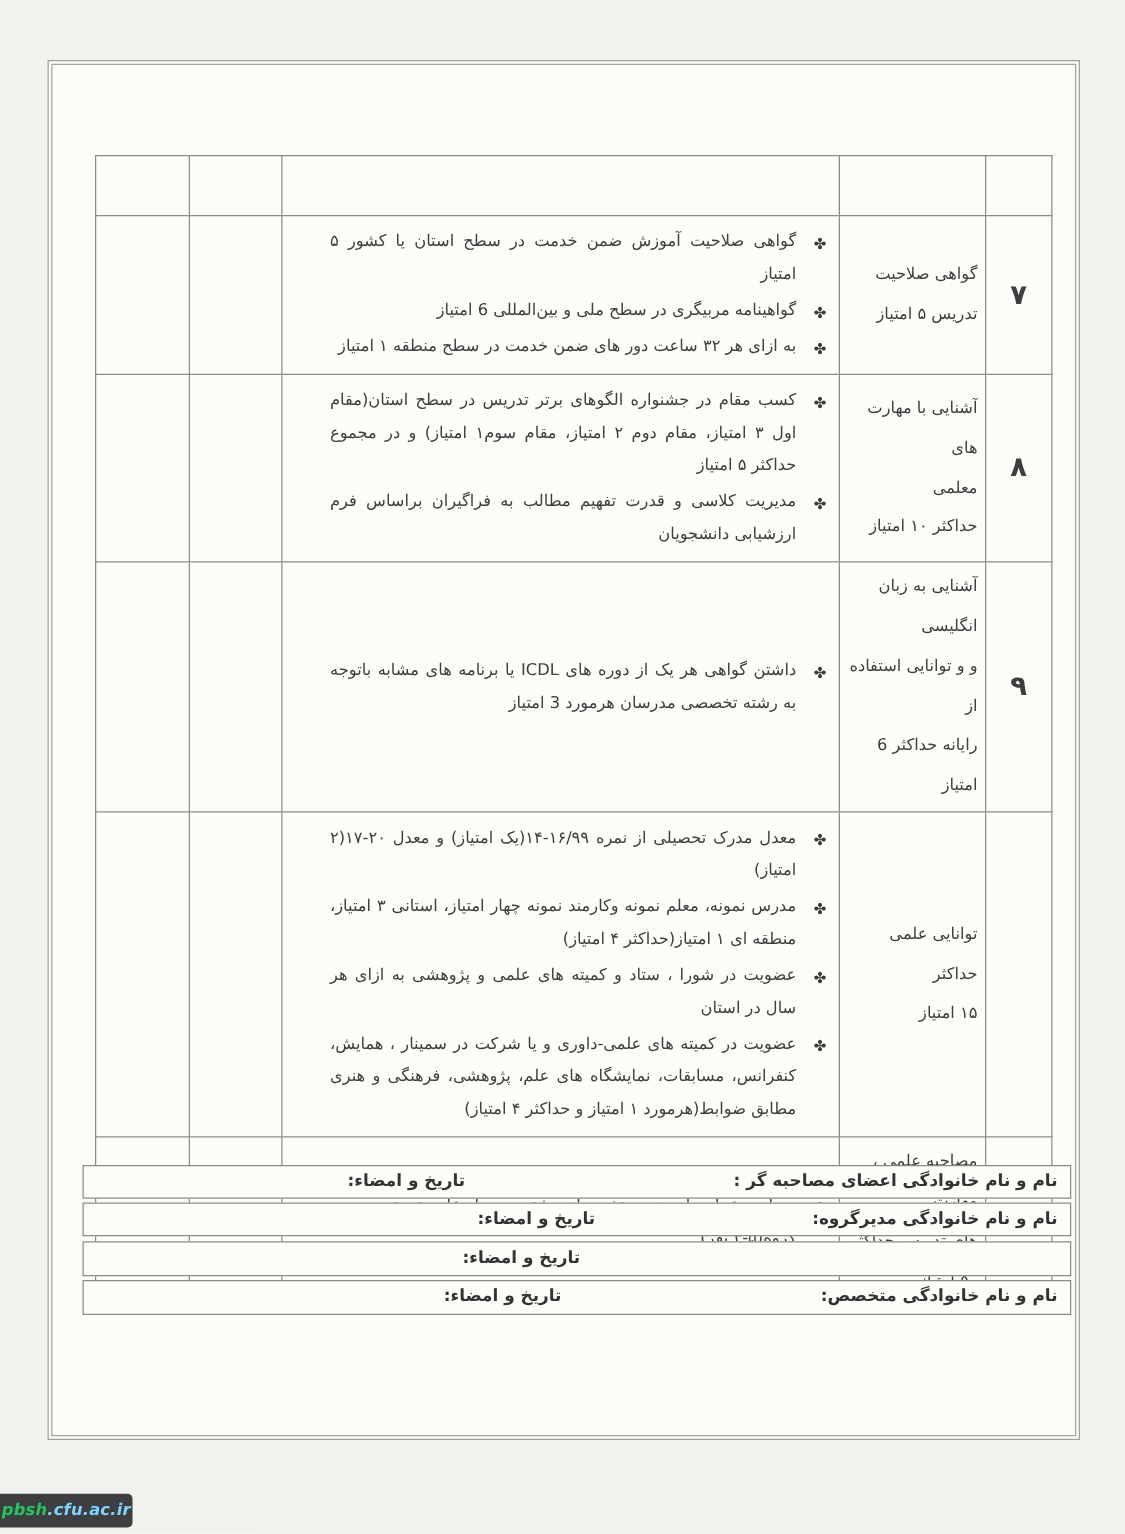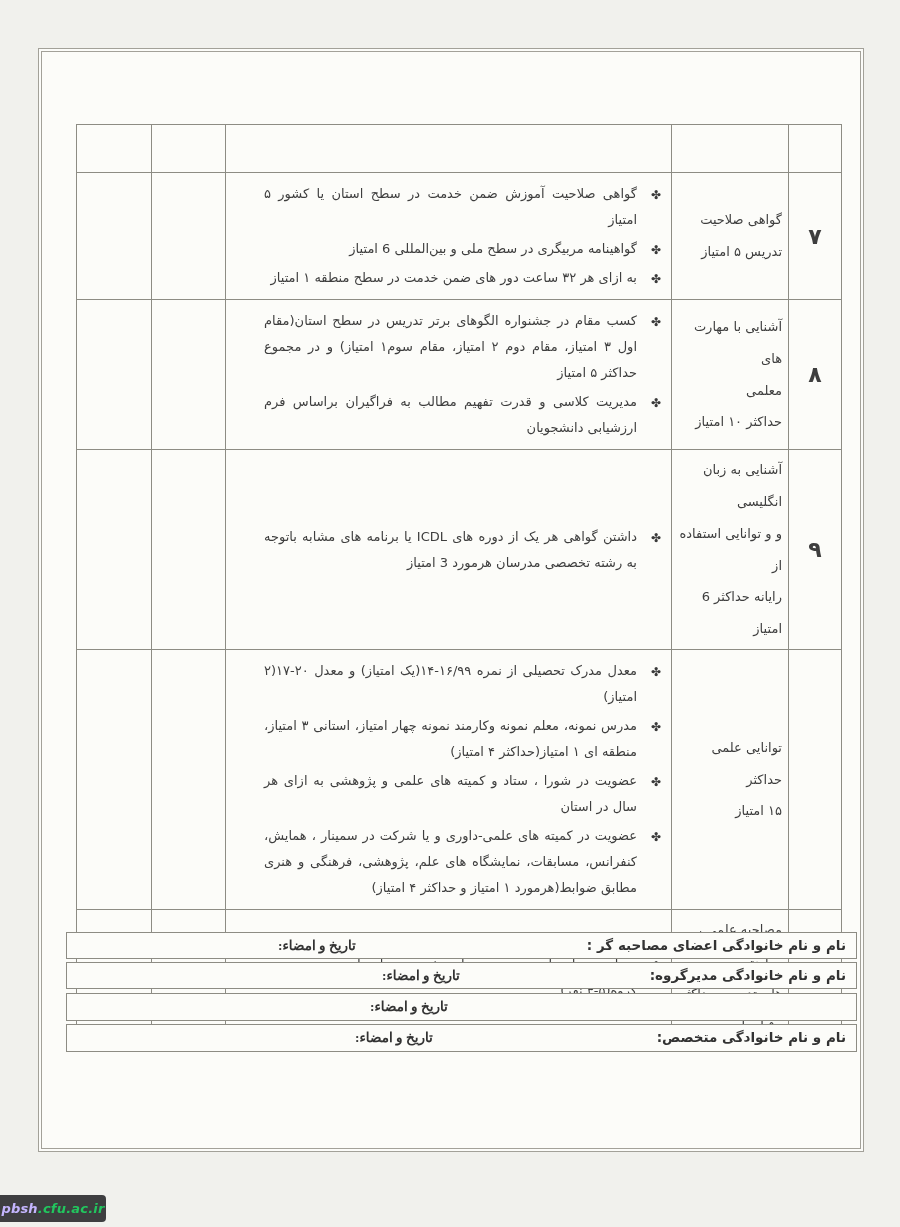--- a/index.html
+++ b/index.html
@@ -39,34 +39,34 @@
   .item .blt{
     position:absolute;right:2px;top:2px;font-size:12px;color:#3a3a3a;
   }
   
   .sig{
     position:absolute;left:24px;width:791px;height:27px;
     box-sizing:border-box;border:1px solid #8d8c84;background:#fcfcf9;
     direction:rtl;font-size:13.5px;font-weight:bold;color:#333;
     line-height:25px;padding-right:10px;
   }
-  .sig .sig-date{position:absolute;top:0;font-family:Liberation Serif, serif;}
+  .sig .sig-date{position:absolute;top:0;}
   .sig.s1{top:880px;} .sig.s1 .sig-date{left:211px;}
   .sig.s2{top:910px;} .sig.s2 .sig-date{left:315px;}
   .sig.s3{top:941px;height:28px;} .sig.s3 .sig-date{left:303px;}
   .sig.s4{top:972px;height:28px;} .sig.s4 .sig-date{left:288px;}
   
   .wm{
     position:absolute;left:0;top:1195px;width:106px;height:27px;
     background:#3e3e40;border-radius:0 4px 4px 0;
     text-align:center;line-height:27px;
     font-style:italic;font-weight:bold;font-size:13px;letter-spacing:0.2px;
   }
-  .wm .p1{color:#c4b5fd;}
-  .wm .p2{color:#22c55e;}
+  .wm .p1{color:#22c55e;}
+  .wm .p2{color:#7dd3fc;}
 </style>
 </head>
 <body>
 
 <div class="page">
 
   <table class="main">
     <colgroup>
       <col style="width:53px">
         <col style="width:117px">

